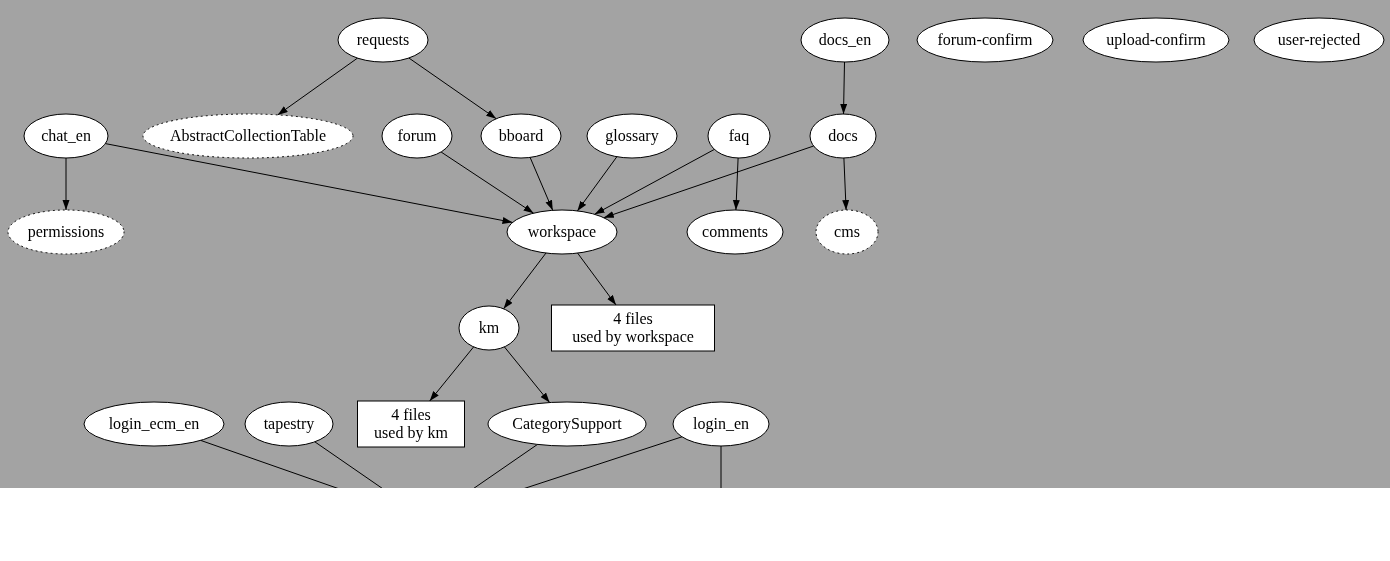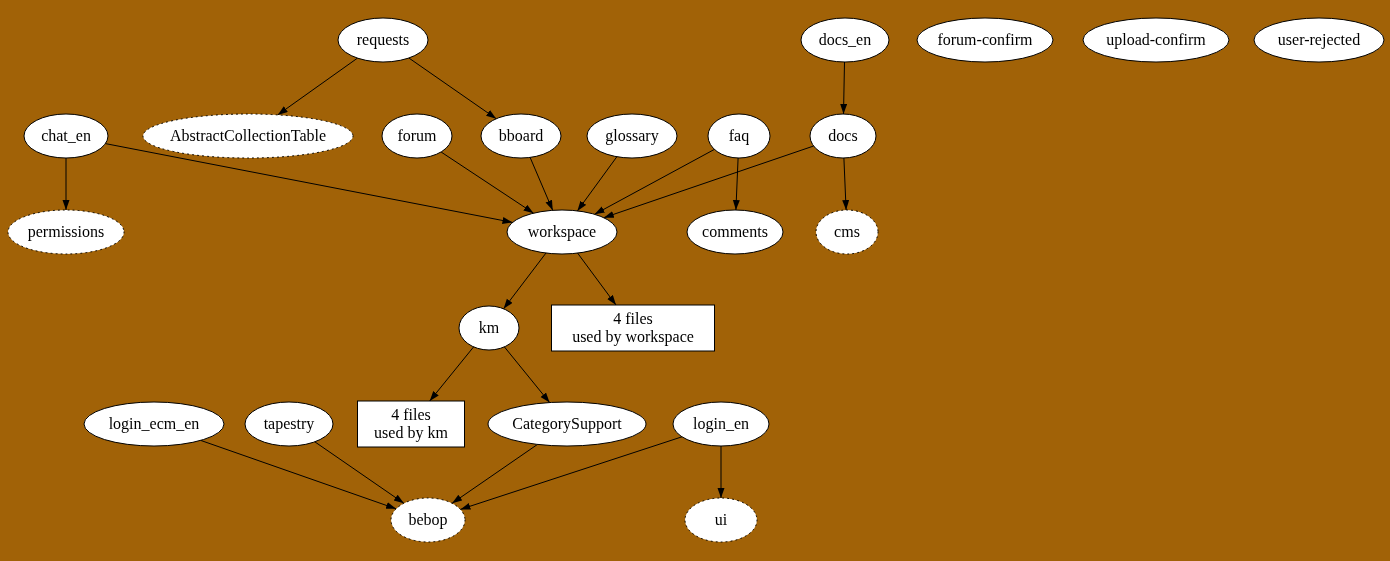--- a/index.html
+++ b/index.html
@@ -3,22 +3,22 @@
 <meta charset="utf-8">
 <style>
   html, body {
     margin: 0;
     padding: 0;
     background: #ffffff;
   }
   .canvas {
     position: relative;
     width: 1390px;
-    height: 561px;
-    background: #a16207;
+    height: 488px;
+    background: #a3a3a3;
     overflow: hidden;
   }
   svg { display: block; }
   svg text {
     font-family: "Liberation Serif", "DejaVu Serif", serif;
     font-size: 16px;
     fill: #000000;
   }
   .node-shape {
     fill: #ffffff;

